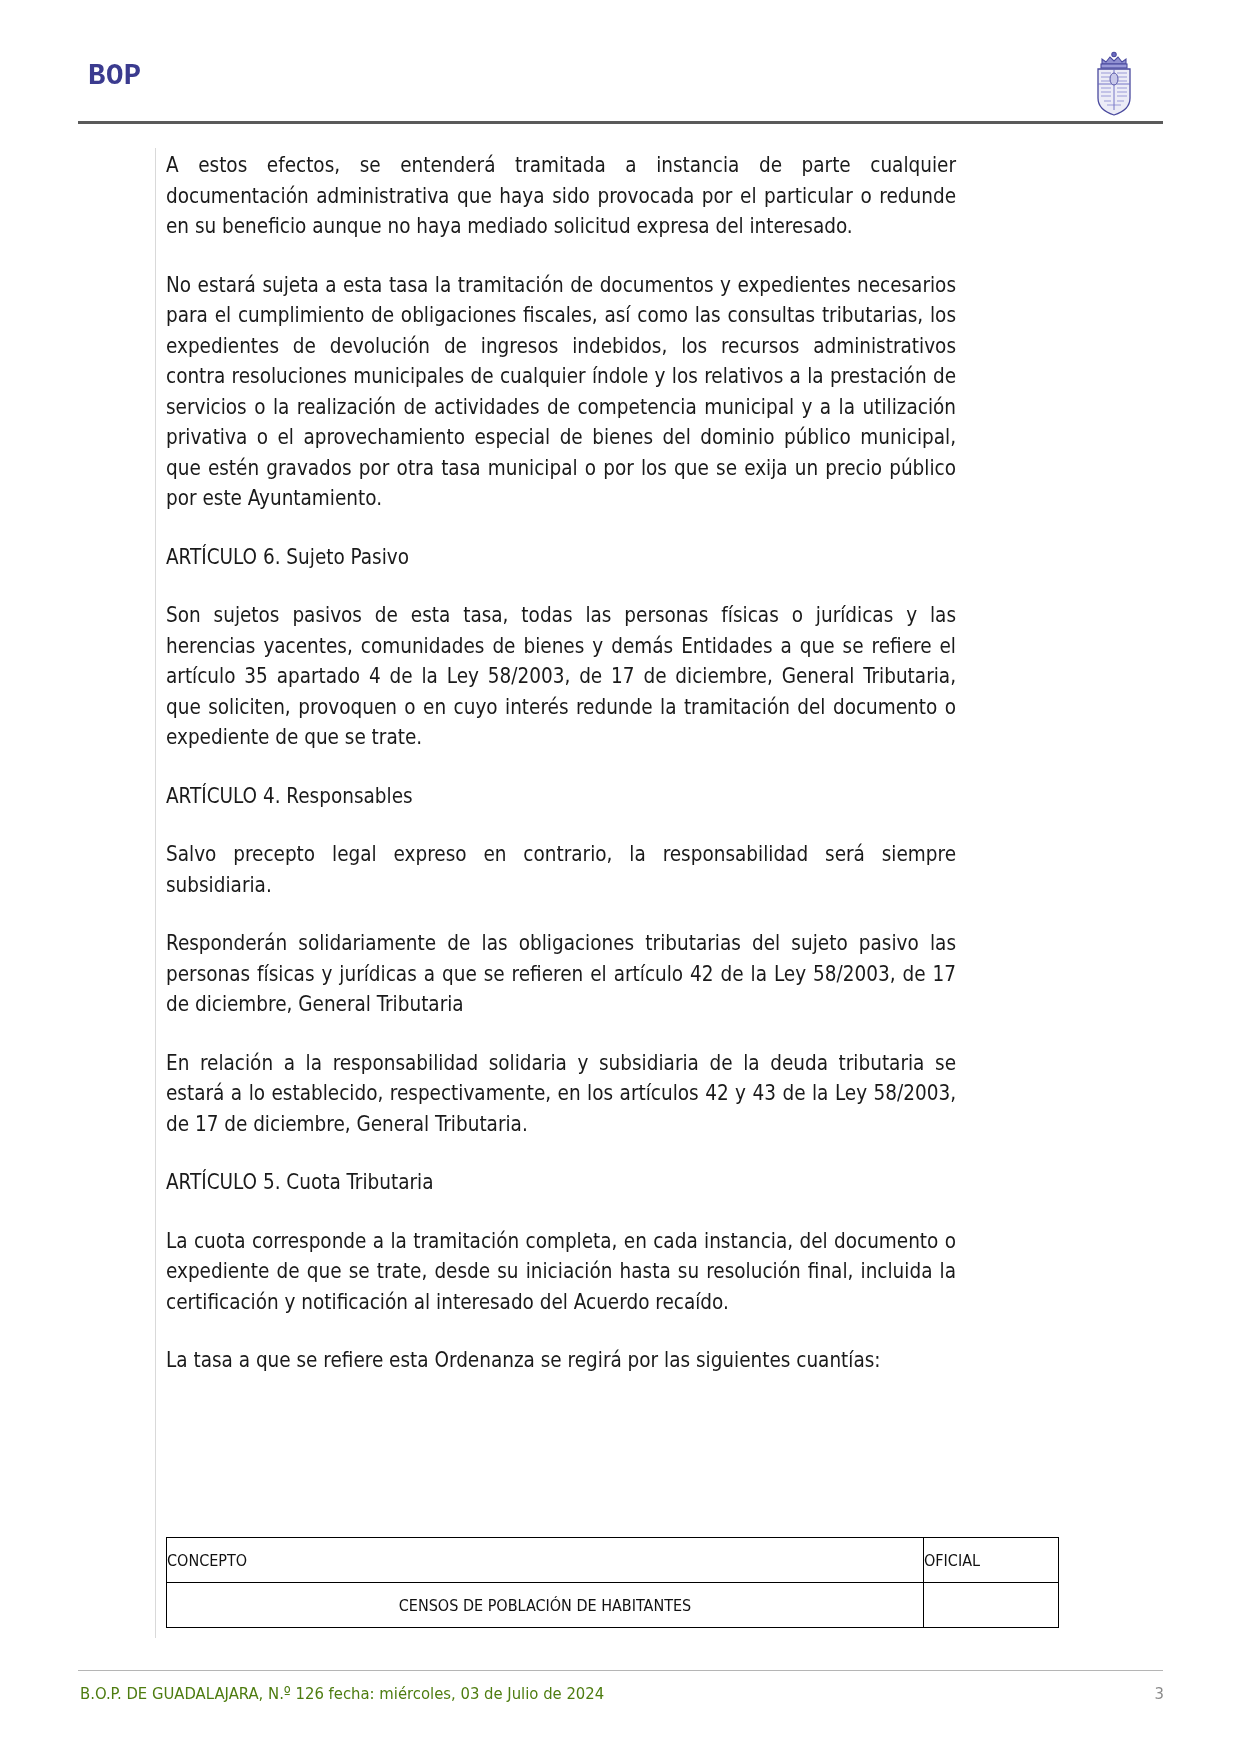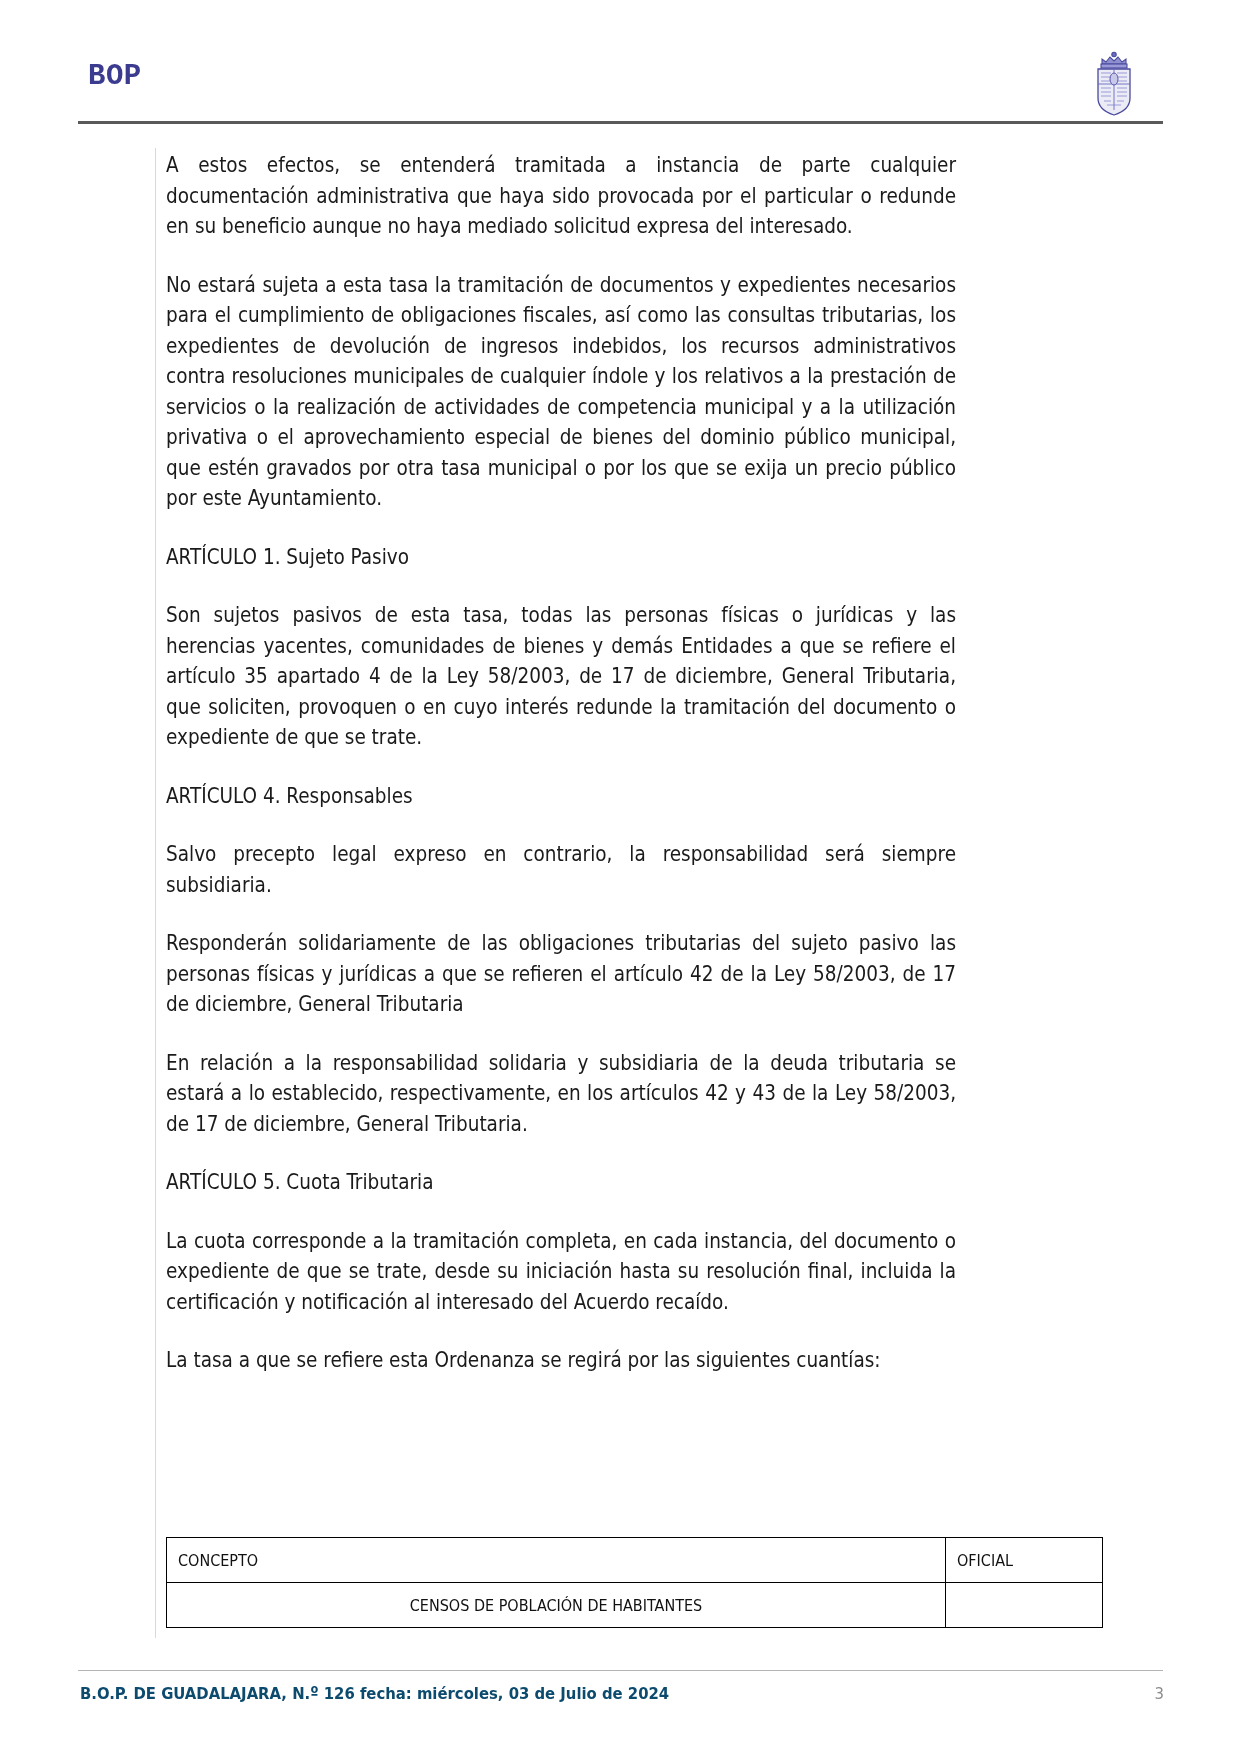--- a/index.html
+++ b/index.html
@@ -106,21 +106,21 @@
     position: absolute;
     left: 166px;
     top: 1537px;
     width: 890px;
     border-collapse: collapse;
     table-layout: fixed;
   }
   .fee-table td {
     border: 1.4px solid #000000;
     height: 44px;
-    padding: 0 11px;
+    padding: 0 0;
     font-size: 16px;
     color: #111111;
     vertical-align: middle;
   }
   .fee-table td.c-concept { width: 756px; text-align: left; }
   .fee-table td.c-importe { width: 134px; text-align: left; }
   .fee-table td.centered { text-align: center; }
 
   
   .footer-rule {
@@ -129,23 +129,22 @@
     top: 1670px;
     width: 1085px;
     height: 1px;
     background: #b5b5b5;
   }
   .footer-text {
     position: absolute;
     left: 80px;
     top: 1684px;
     font-size: 16.5px;
-    color: #0c4a6e;
+    color: #4d7c0f;
     white-space: nowrap;
-    font-weight: bold;
   }
   .footer-page {
     position: absolute;
     left: 1140px;
     top: 1684px;
     font-size: 16.5px;
     color: #8b8b8b;
     text-align: right;
     width: 24px;
   }
@@ -195,21 +194,21 @@
     </div>
 
     <div class="header-rule"></div>
   </div>
 
   <div class="col-rule"></div>
 
   <div class="content">
     <p class="para">A estos efectos, se entenderá tramitada a instancia de parte cualquier documentación administrativa que haya sido provocada por el particular o redunde en su beneficio aunque no haya mediado solicitud expresa del interesado.</p>
     <p class="para">No estará sujeta a esta tasa la tramitación de documentos y expedientes necesarios para el cumplimiento de obligaciones fiscales, así como las consultas tributarias, los expedientes de devolución de ingresos indebidos, los recursos administrativos contra resoluciones municipales de cualquier índole y los relativos a la prestación de servicios o la realización de actividades de competencia municipal y a la utilización privativa o el aprovechamiento especial de bienes del dominio público municipal, que estén gravados por otra tasa municipal o por los que se exija un precio público por este Ayuntamiento.</p>
-    <p class="heading">ARTÍCULO 1. Sujeto Pasivo</p>
+    <p class="heading">ARTÍCULO 6. Sujeto Pasivo</p>
     <p class="para">Son sujetos pasivos de esta tasa, todas las personas físicas o jurídicas y las herencias yacentes, comunidades de bienes y demás Entidades a que se refiere el artículo 35 apartado 4 de la Ley 58/2003, de 17 de diciembre, General Tributaria, que soliciten, provoquen o en cuyo interés redunde la tramitación del documento o expediente de que se trate.</p>
     <p class="heading">ARTÍCULO 4. Responsables</p>
     <p class="para">Salvo precepto legal expreso en contrario, la responsabilidad será siempre subsidiaria.</p>
     <p class="para">Responderán solidariamente de las obligaciones tributarias del sujeto pasivo las personas físicas y jurídicas a que se refieren el artículo 42 de la Ley 58/2003, de 17 de diciembre, General Tributaria</p>
     <p class="para">En relación a la responsabilidad solidaria y subsidiaria de la deuda tributaria se estará a lo establecido, respectivamente, en los artículos 42 y 43 de la Ley 58/2003, de 17 de diciembre, General Tributaria.</p>
     <p class="heading">ARTÍCULO 5. Cuota Tributaria</p>
     <p class="para">La cuota corresponde a la tramitación completa, en cada instancia, del documento o expediente de que se trate, desde su iniciación hasta su resolución final, incluida la certificación y notificación al interesado del Acuerdo recaído.</p>
     <p class="para last-tight">La tasa a que se refiere esta Ordenanza se regirá por las siguientes cuantías:</p>
   </div>
 

